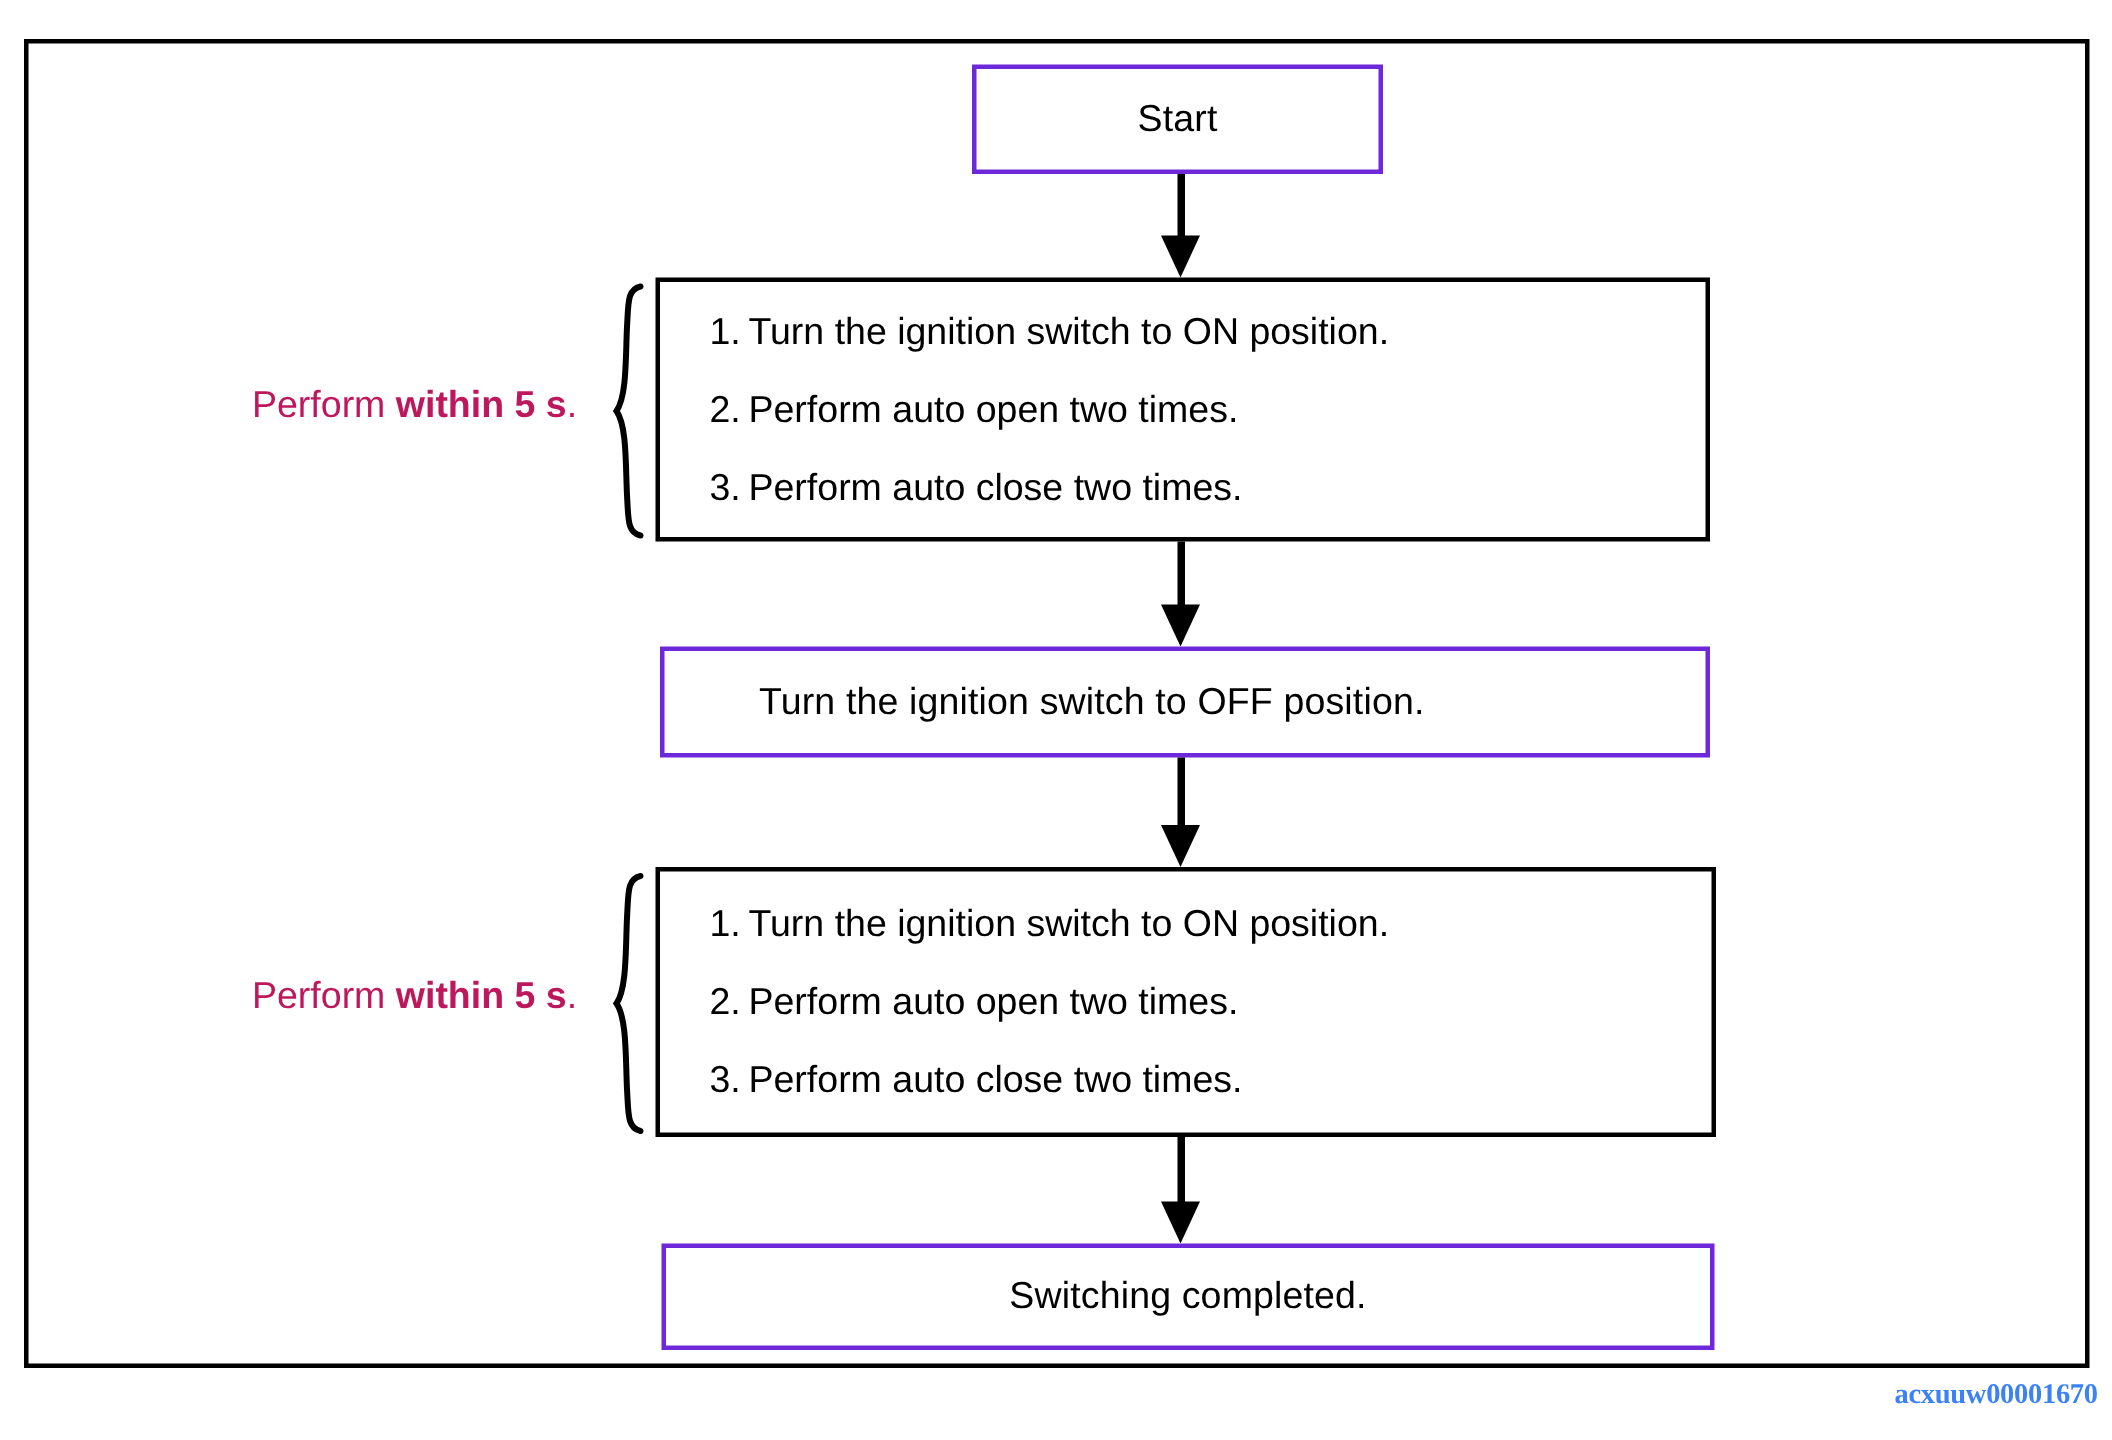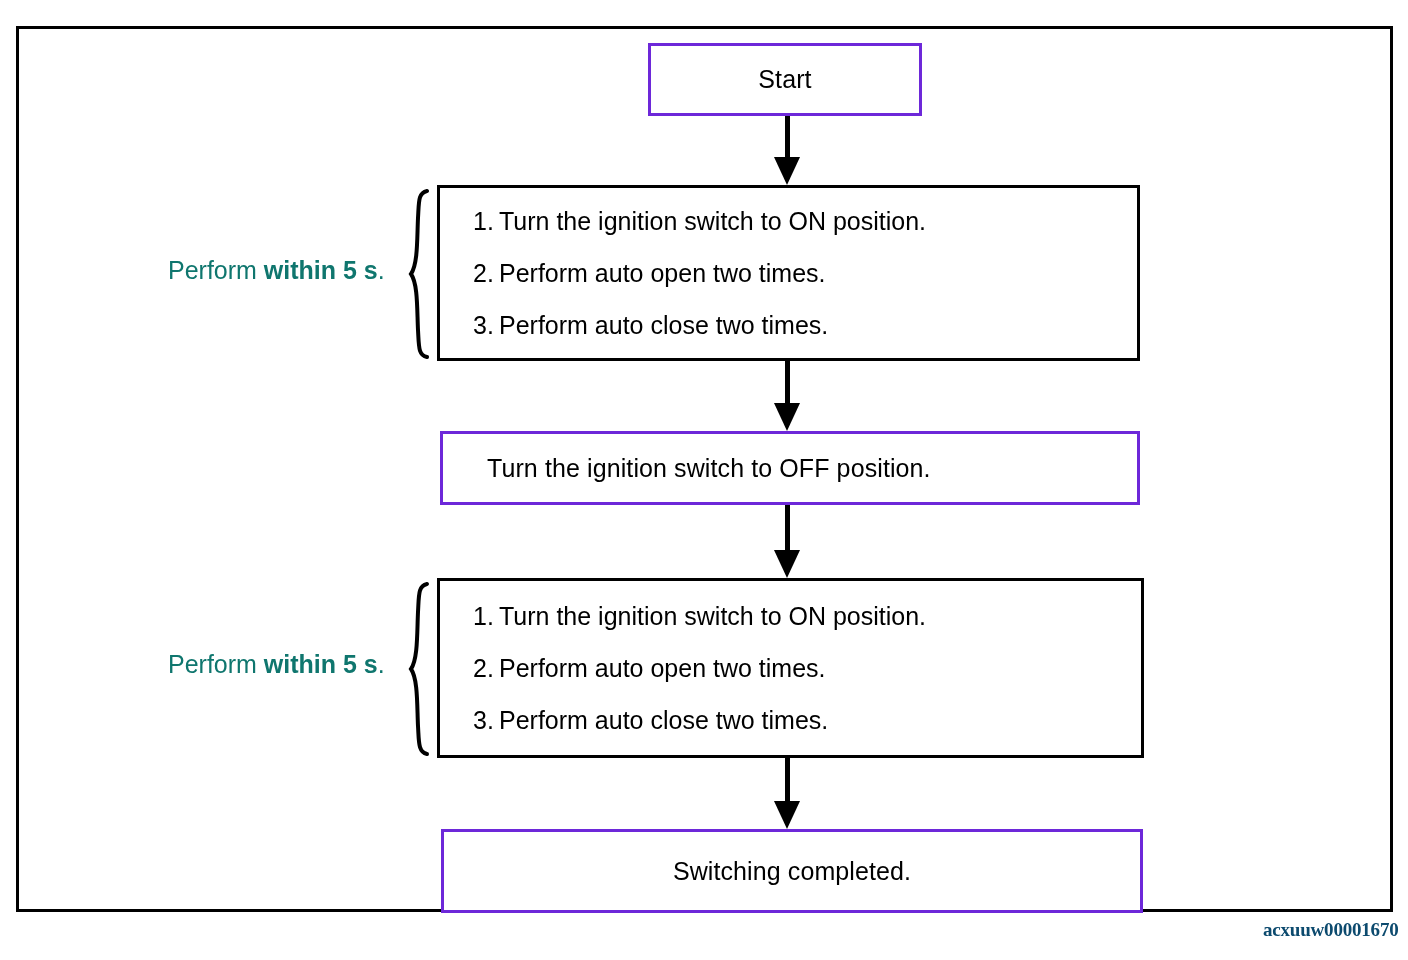--- a/index.html
+++ b/index.html
@@ -90,27 +90,27 @@
     display: inline-block;
     min-width: 26px;
   }
   
   #box-ignition-off {
     left: 440px;
     top: 431px;
     width: 700px;
     height: 74px;
   }
-  #box-ignition-off .node-label { margin-left: 44px; }
+  #box-ignition-off .node-label { margin-left: 63px; }
   
   #box-completed {
     left: 441px;
     top: 829px;
     width: 702px;
-    height: 84px;
+    height: 71px;
   }
   
   .connector {
     position: absolute;
     width: 0;
   }
   .connector .shaft {
     position: absolute;
     left: 0;
     top: 0;
@@ -130,36 +130,36 @@
   .brace {
     position: absolute;
     font-size: 0;
     color: #000000;
   }
   .brace svg { display: block; }
   
   .side-label {
     position: absolute;
     font-size: 25px;
-    color: #0f766e;
+    color: #be185d;
     white-space: nowrap;
   }
   #label-perform-1 { left: 168px; top: 256px; }
   #label-perform-2 { left: 168px; top: 650px; }
   #label-within-43 { left: 816px; top: 522px; font-size: 24px; }
   .bold { font-weight: bold; }
   
   #reference-code {
     position: absolute;
     left: 1263px;
     top: 919px;
     font-family: "Liberation Serif", serif;
     font-size: 19px;
     font-weight: bold;
-    color: #0c4a6e;
+    color: #3b82f6;
     letter-spacing: -0.2px;
     white-space: nowrap;
   }
 </style>
 </head>
 <body>
 
 <div id="page">
 
   <div id="outer-frame"></div>

